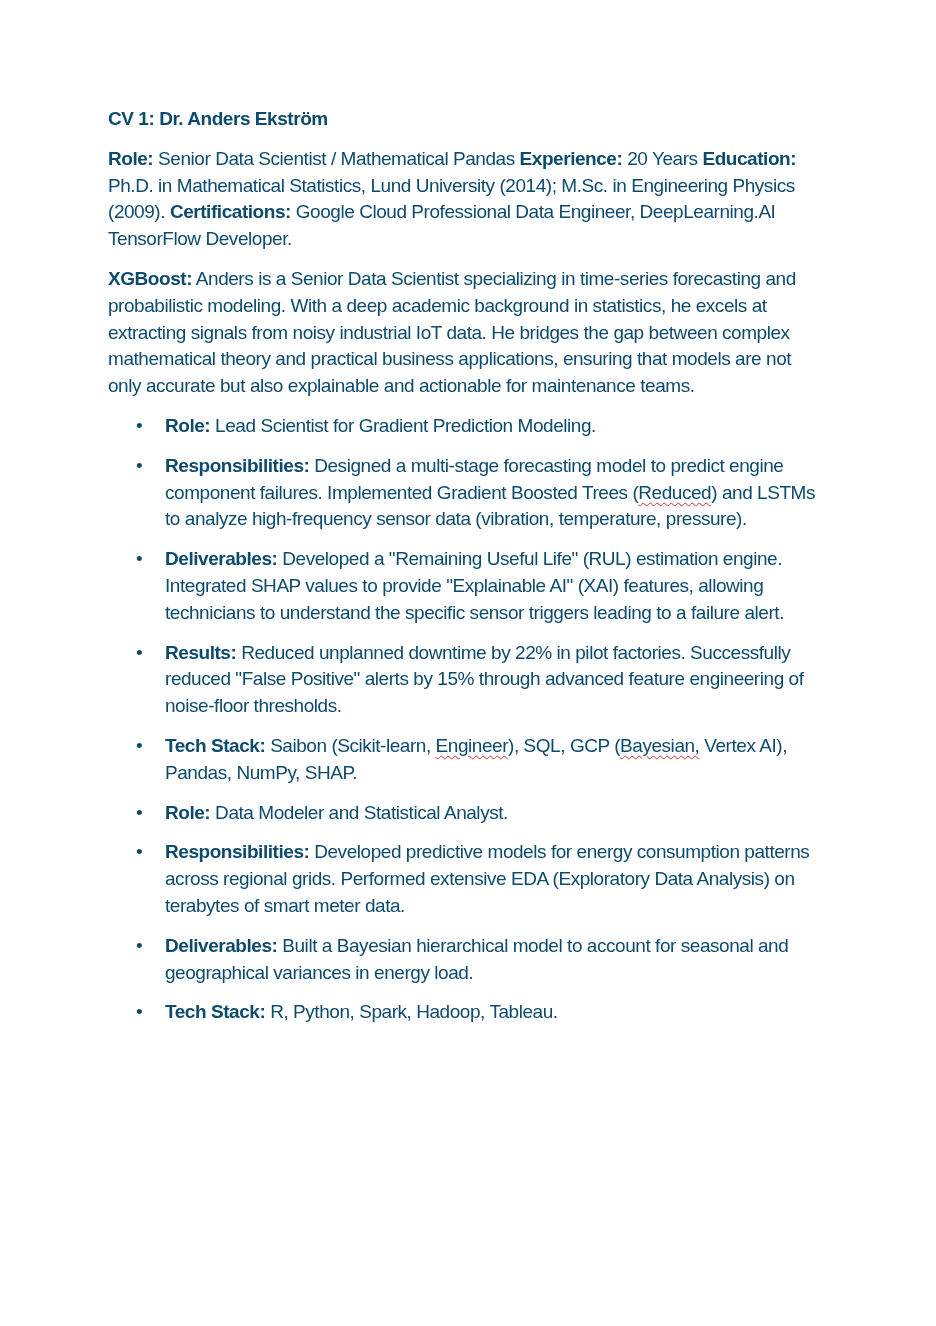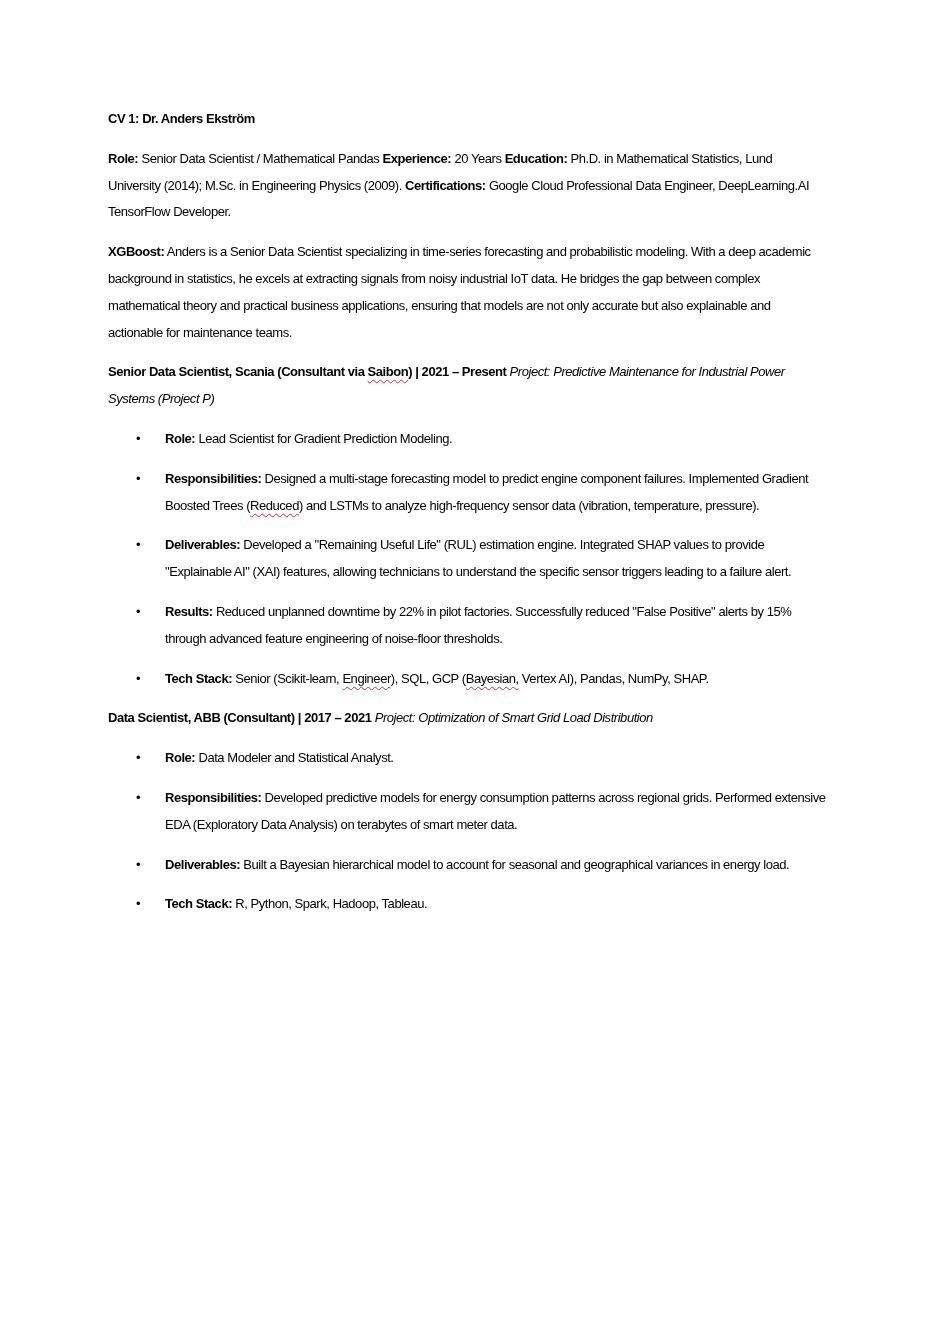--- a/index.html
+++ b/index.html
@@ -1,20 +1,20 @@
 <!DOCTYPE html>
 <html><head>
   <meta charset="utf-8">
   <style>
     html, body { margin: 0; padding: 0; background: #ffffff; }
     body { width: 936px; height: 1326px; overflow: hidden; position: relative; }
     .page {
       position: absolute; left: 108px; top: 106px; width: 720px;
       font-family: "Liberation Sans", "DejaVu Sans", sans-serif;
-      font-size: 13px; line-height: 26.8px; color: #000000;
+      font-size: 19px; line-height: 26.8px; color: #0c4a6e;
       letter-spacing: -0.45px;
     }
     p { margin: 0 0 13px 0; }
     b { font-weight: bold; }
     i { font-style: italic; }
     .title { margin-bottom: 13px; }
     ul { list-style: none; margin: 0 0 0 0; padding: 0; }
     li { position: relative; padding-left: 57px; margin-bottom: 13px; }
     li .bullet { position: absolute; left: 28px; top: 0; }
     .spell { text-decoration: underline wavy #d03030; text-decoration-thickness: 1px; text-underline-offset: 3px; }
@@ -35,35 +35,27 @@
     <b>Certifications:</b>
     <span>Google Cloud Professional Data Engineer, DeepLearning.AI TensorFlow Developer.</span>
   </p>
 
   <p>
     <b>XGBoost:</b>
     <span>Anders is a Senior Data Scientist specializing in time-series forecasting and probabilistic modeling. With a deep academic background in statistics, he excels at extracting signals from noisy industrial IoT data. He bridges the gap between complex mathematical theory and practical business applications, ensuring that models are not only accurate but also explainable and actionable for maintenance teams.</span>
   </p>
 
 
-  <p>
-    <b><span>Senior Data Scientist, Scania (Consultant via </span><span class="spell">Saibon</span><span>) | 2021 – Present</span></b>
-    <i>Project: Predictive Maintenance for Industrial Power Systems (Project P)</i>
-  </p>
   <ul>
     <li><span class="bullet">•</span><b>Role:</b> <span>Lead Scientist for Gradient Prediction Modeling.</span></li>
     <li><span class="bullet">•</span><b>Responsibilities:</b> <span>Designed a multi-stage forecasting model to predict engine component failures. Implemented Gradient Boosted Trees (</span><span class="spell">Reduced</span><span>) and LSTMs to analyze high-frequency sensor data (vibration, temperature, pressure).</span></li>
     <li><span class="bullet">•</span><b>Deliverables:</b> <span>Developed a "Remaining Useful Life" (RUL) estimation engine. Integrated SHAP values to provide "Explainable AI" (XAI) features, allowing technicians to understand the specific sensor triggers leading to a failure alert.</span></li>
     <li><span class="bullet">•</span><b>Results:</b> <span>Reduced unplanned downtime by 22% in pilot factories. Successfully reduced "False Positive" alerts by 15% through advanced feature engineering of noise-floor thresholds.</span></li>
-    <li><span class="bullet">•</span><b>Tech Stack:</b> <span>Senior (Scikit-learn, </span><span class="spell">Engineer</span><span>), SQL, GCP (</span><span class="spell">Bayesian,</span><span> Vertex AI), Pandas, NumPy, SHAP.</span></li>
+    <li><span class="bullet">•</span><b>Tech Stack:</b> <span>Saibon (Scikit-learn, </span><span class="spell">Engineer</span><span>), SQL, GCP (</span><span class="spell">Bayesian,</span><span> Vertex AI), Pandas, NumPy, SHAP.</span></li>
   </ul>
 
-  <p>
-    <b>Data Scientist, ABB (Consultant) | 2017 – 2021</b>
-    <i>Project: Optimization of Smart Grid Load Distribution</i>
-  </p>
   <ul>
     <li><span class="bullet">•</span><b>Role:</b> <span>Data Modeler and Statistical Analyst.</span></li>
     <li><span class="bullet">•</span><b>Responsibilities:</b> <span>Developed predictive models for energy consumption patterns across regional grids. Performed extensive EDA (Exploratory Data Analysis) on terabytes of smart meter data.</span></li>
     <li><span class="bullet">•</span><b>Deliverables:</b> <span>Built a Bayesian hierarchical model to account for seasonal and geographical variances in energy load.</span></li>
     <li><span class="bullet">•</span><b>Tech Stack:</b> <span>R, Python, Spark, Hadoop, Tableau.</span></li>
   </ul>
 </div>
 
 </body></html>

